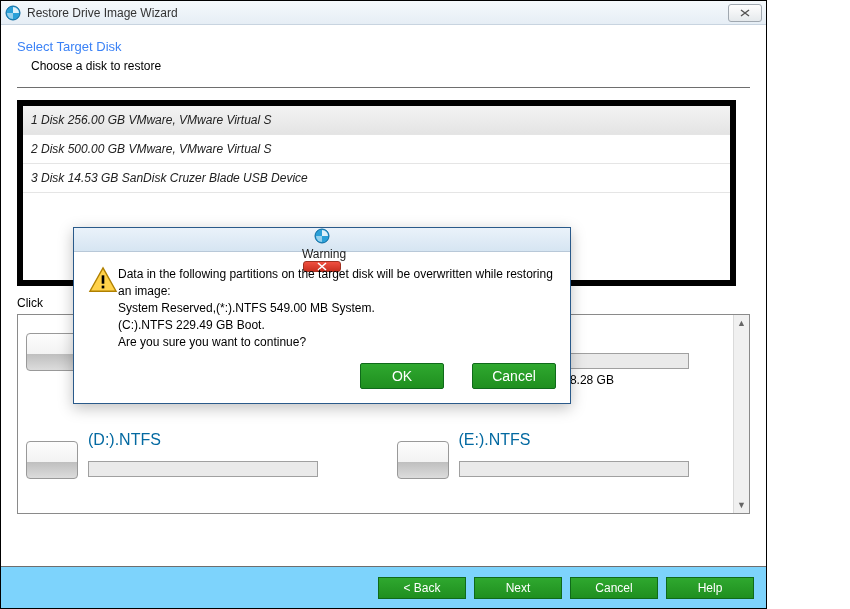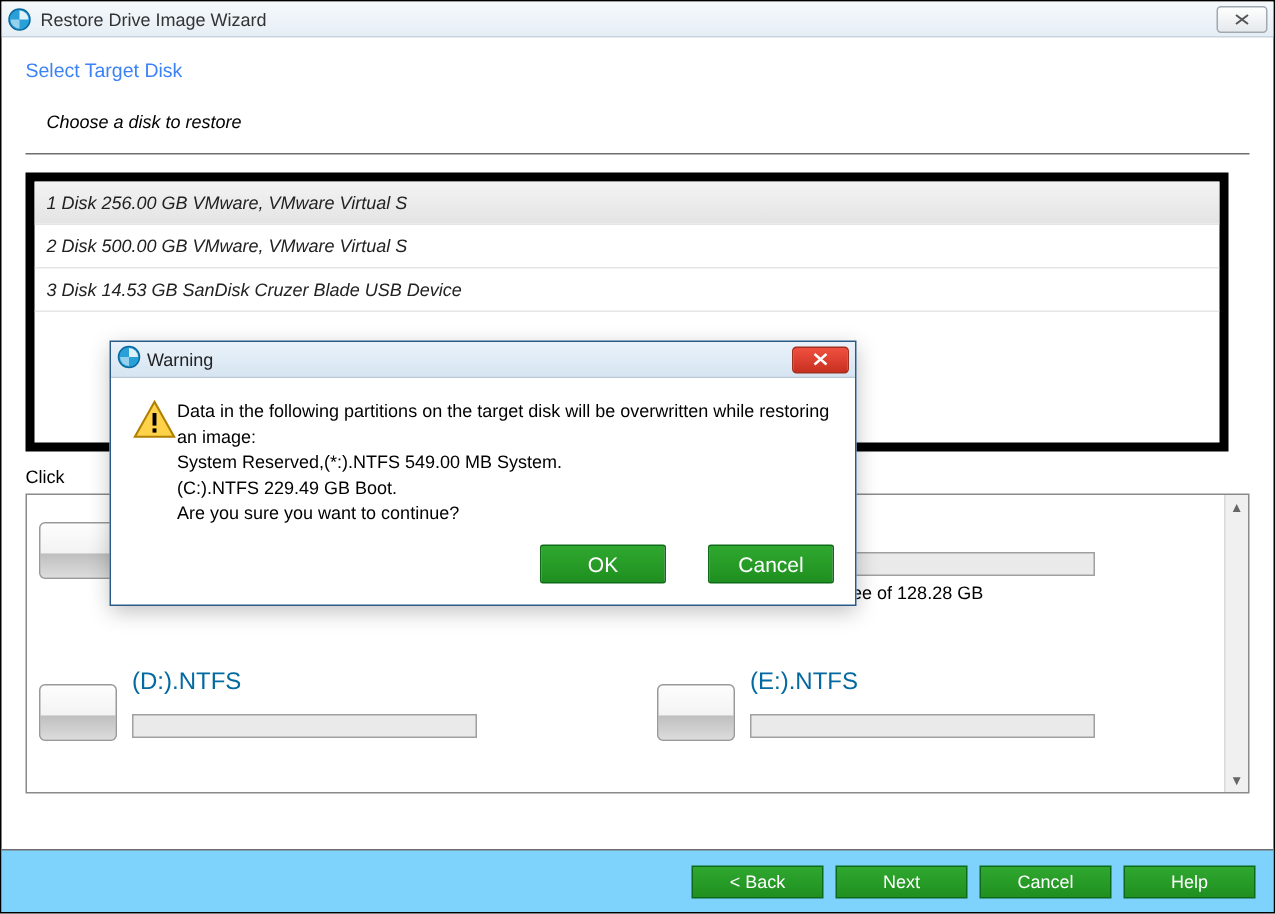--- a/index.html
+++ b/index.html
@@ -4,21 +4,21 @@
 <style>
   * { box-sizing: border-box; }
   body {
     margin: 0;
     font-family: "Segoe UI", Tahoma, sans-serif;
     font-size: 12px;
     background: #fff;
     color: #000;
   }
   .window {
-    width: 850px;
+    width: 767px;
     height: 609px;
     border: 1px solid #000;
     background: #fff;
     position: relative;
     overflow: hidden;
   }
   .titlebar {
     height: 24px;
     background: linear-gradient(#f5f9fc, #e6eef5);
     border-bottom: 1px solid #c8d4e0;
@@ -38,21 +38,21 @@
     border-radius: 3px;
     background: linear-gradient(#fefefe,#e5e9ec);
     display: inline-flex; align-items:center; justify-content:center;
     font-size: 10px; color:#444;
     cursor: pointer;
   }
   .header-area {
     padding: 14px 16px 0 16px;
   }
   .header-area .h1 { font-size: 13px; color:#3b82f6; }
-  .header-area .h2 { font-size: 12px; color:#000; padding-left: 14px; margin-top:20px;font-style:italic; }
+  .header-area .h2 { font-size: 12px; color:#000; padding-left: 14px; margin-top:5px; }
   .header-area hr {
     margin-top: 14px;
     border: none;
     border-top: 1px solid #6e6e6e;
   }
   .disk-list {
     margin: 12px 30px 0 16px;
     border: 6px solid #000000;
     background: #fff;
     height: 186px;
@@ -154,21 +154,21 @@
     left: 72px; top: 226px;
     width: 498px;
     border: 1px solid #2a5a8a;
     background: #fff;
     box-shadow: 0 4px 14px rgba(0,0,0,0.25);
   }
   .dialog .dlg-titlebar {
     height: 24px;
     background: linear-gradient(#eaf2fa,#d6e5f2);
     border-bottom: 1px solid #b8c8d8;
-    display:flex; align-items:center; padding: 0 4px;
+    display:flex; align-items:center; padding: 0 4px; flex-direction: column;
   }
   .dlg-titlebar .title { font-size:12px; color:#222; margin-left:4px;}
   .dlg-titlebar .spacer { flex:1; }
   .dlg-close {
     width: 38px; height: 18px;
     border: 1px solid #a03020;
     border-radius: 3px;
     background: linear-gradient(#f05040,#c83020);
     display:inline-flex; align-items:center; justify-content:center;
     cursor:pointer;

